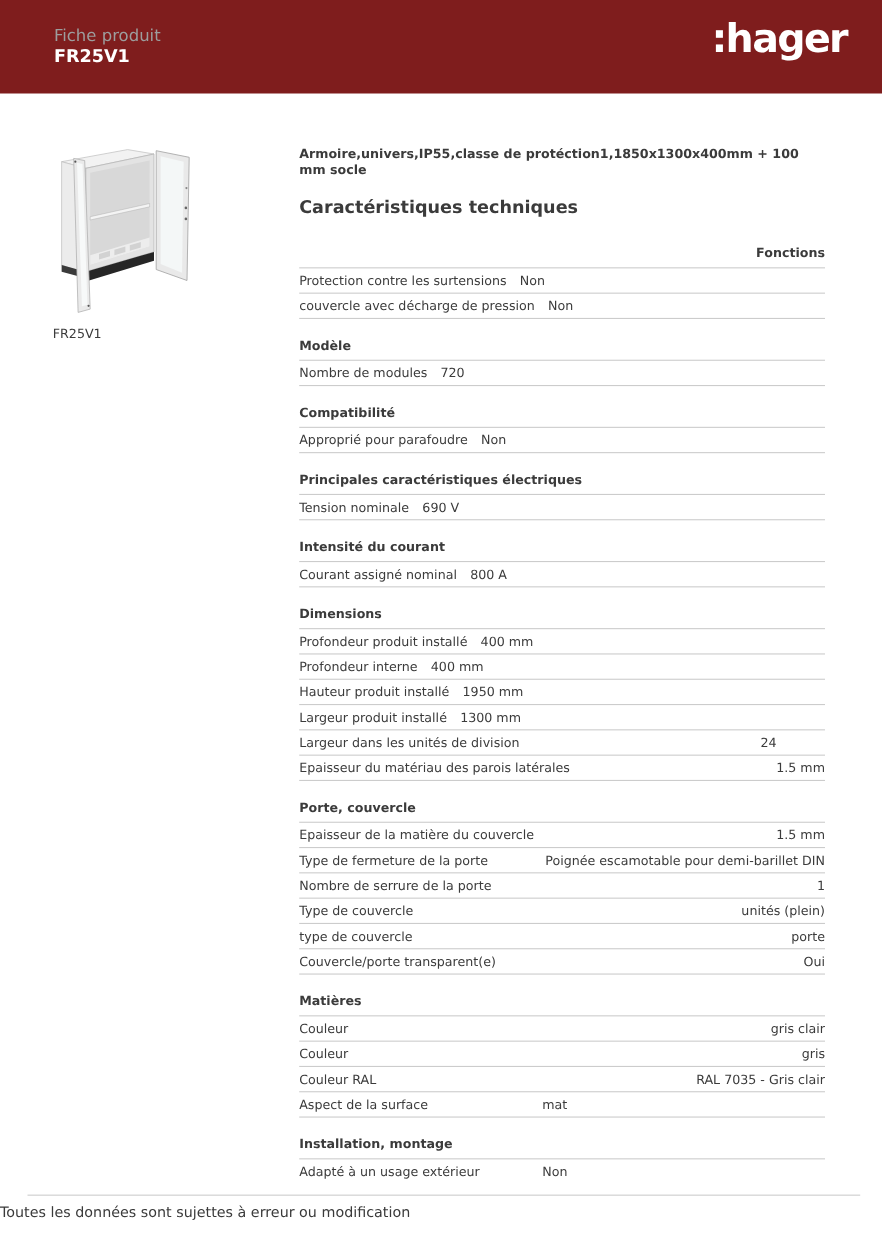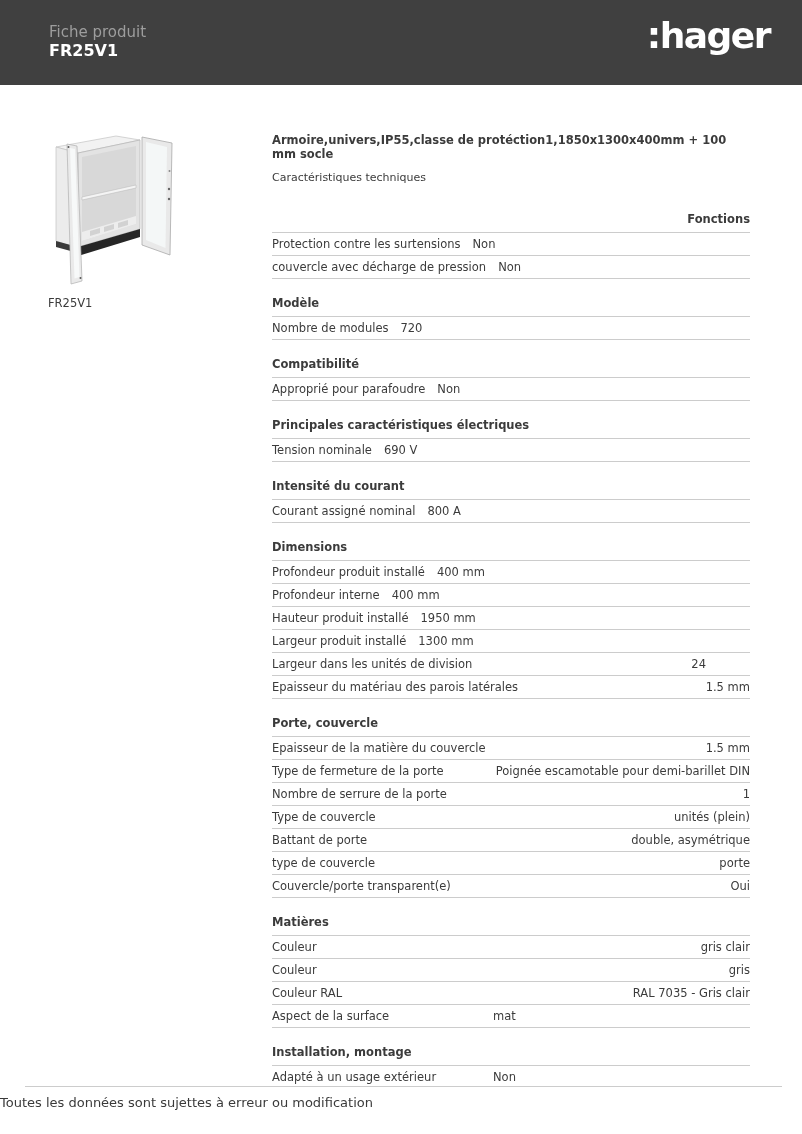--- a/index.html
+++ b/index.html
@@ -4,42 +4,42 @@
 <style>
   html,body { margin:0; padding:0; }
   body {
     width:802px; height:1134px; position:relative; background:#ffffff;
     font-family:"DejaVu Sans", sans-serif; overflow:hidden;
   }
 
   
   .page-header {
     position:absolute; left:0; top:0; width:802px; height:85px;
-    background:#404040;
+    background:#7f1d1d;
   }
   .header-text { position:absolute; left:49px; top:23px; }
   .doc-type { font-size:15px; line-height:18px; color:#9d9d9d; }
   .product-code { font-size:16px; line-height:19px; color:#ffffff; font-weight:bold; }
   .brand-logo {
     position:absolute; right:32px; top:15px;
     font-size:36px; font-weight:bold; color:#ffffff; letter-spacing:-1.5px;
     line-height:42px;
   }
 
   
   .product-figure { position:absolute; left:44px; top:131px; width:152px; height:160px; }
   .product-caption {
     position:absolute; left:48px; top:296px;
     font-size:11.5px; color:#3b3b3b;
   }
 
   
   .spec-col { position:absolute; left:272px; top:133px; width:478px; }
   .spec-title { font-size:11.5px; font-weight:bold; color:#3b3b3b; line-height:14px; }
-  .spec-subtitle { margin-top:10px; font-size:11px; font-weight:normal; color:#3b3b3b; line-height:13px; }
+  .spec-subtitle { margin-top:21px; font-size:16px; font-weight:bold; color:#3b3b3b; line-height:13px; }
   .sections { margin-top:29px; }
   .section { margin-top:18px; }
   .section:first-child { margin-top:0;text-align:right; }
   .sec-heading {
     font-size:11.5px; font-weight:bold; color:#3b3b3b; line-height:13px;
     padding-bottom:6px; border-bottom:1px solid #cccccc;
   }
   .row {
     display:flex; align-items:center; height:22px;
     border-bottom:1px solid #cccccc;
@@ -190,24 +190,20 @@
         </div>
         <div class="row right">
           <span class="lbl">Nombre de serrure de la porte</span>
           <span class="val">1</span>
         </div>
         <div class="row right">
           <span class="lbl">Type de couvercle</span>
           <span class="val">unités (plein)</span>
         </div>
         <div class="row right">
-          <span class="lbl">Battant de porte</span>
-          <span class="val">double, asymétrique</span>
-        </div>
-        <div class="row right">
           <span class="lbl">type de couvercle</span>
           <span class="val">porte</span>
         </div>
         <div class="row right">
           <span class="lbl">Couvercle/porte transparent(e)</span>
           <span class="val">Oui</span>
         </div>
       </div>
       <div class="section">
         <div class="sec-heading">Matières</div>

